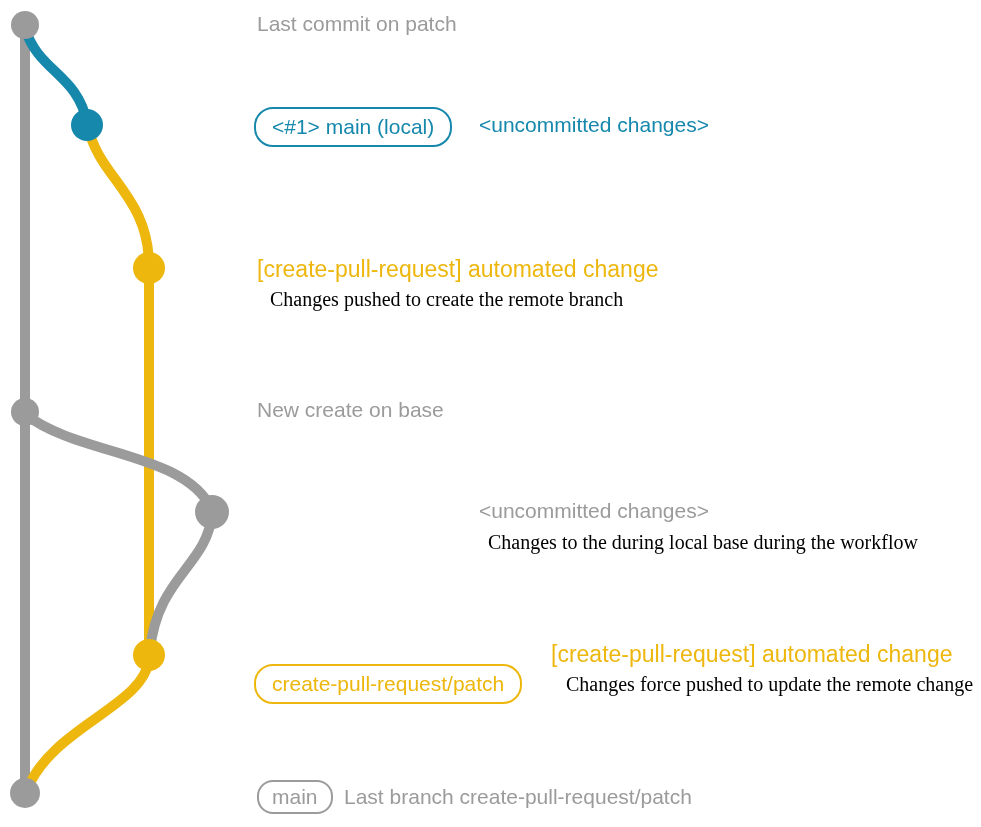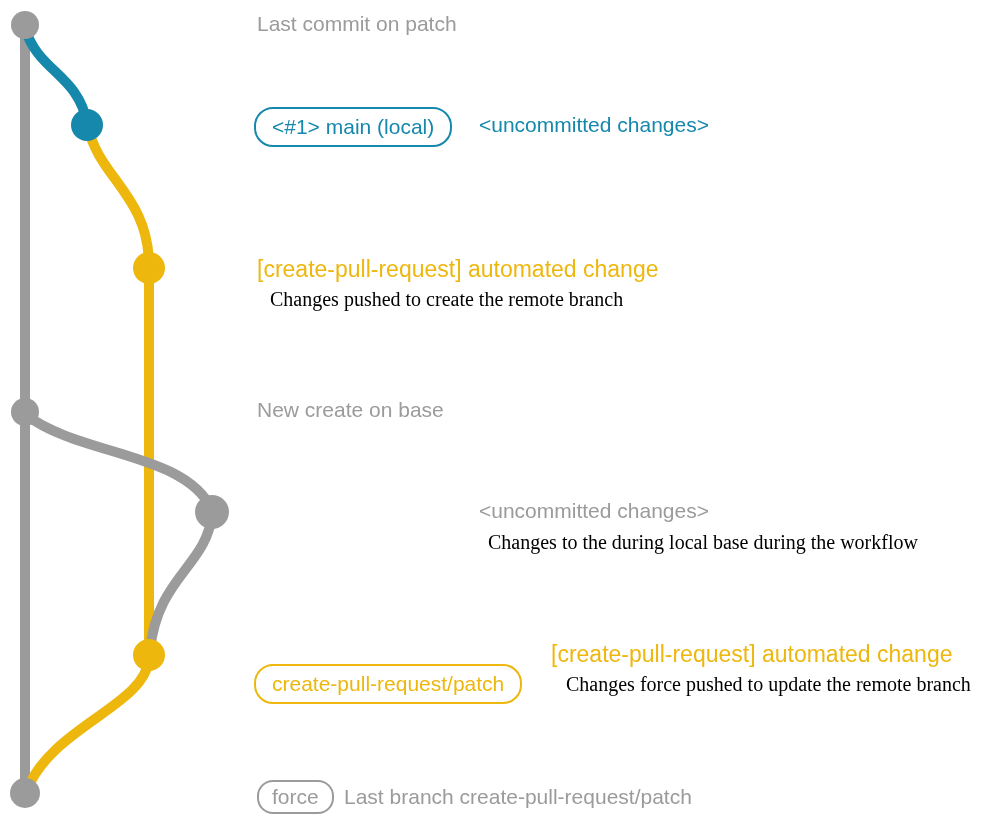--- a/index.html
+++ b/index.html
@@ -91,18 +91,18 @@
   <div class="abs heading-yellow" style="left:257px; top:256px;">[create-pull-request] automated change</div>
   <div class="abs caption" style="left:270px; top:288px;text-align:center;">Changes pushed to create the remote branch</div>
 
   <div class="abs heading-gray" style="left:257px; top:398px;">New create on base</div>
 
   <div class="abs heading-gray" style="left:479px; top:499px;">&lt;uncommitted changes&gt;</div>
   <div class="abs caption" style="left:488px; top:531px;">Changes to the during local base during the workflow</div>
 
   <span class="abs badge badge-yellow" style="left:254px; top:636px;margin-top:28px;">create-pull-request/patch</span>
   <div class="abs heading-yellow" style="left:551px; top:641px;">[create-pull-request] automated change</div>
-  <div class="abs caption" style="left:566px; top:673px;">Changes force pushed to update the remote branch</div>
+  <div class="abs caption" style="left:566px; top:673px;">Changes force pushed to update the remote change</div>
 
-  <span class="abs badge badge-gray badge-small" style="left:257px; top:780px;">force</span>
+  <span class="abs badge badge-gray badge-small" style="left:257px; top:780px;">main</span>
   <div class="abs heading-gray" style="left:344px; top:785px;">Last branch create-pull-request/patch</div>
 
 </div>
 
 </body></html>

